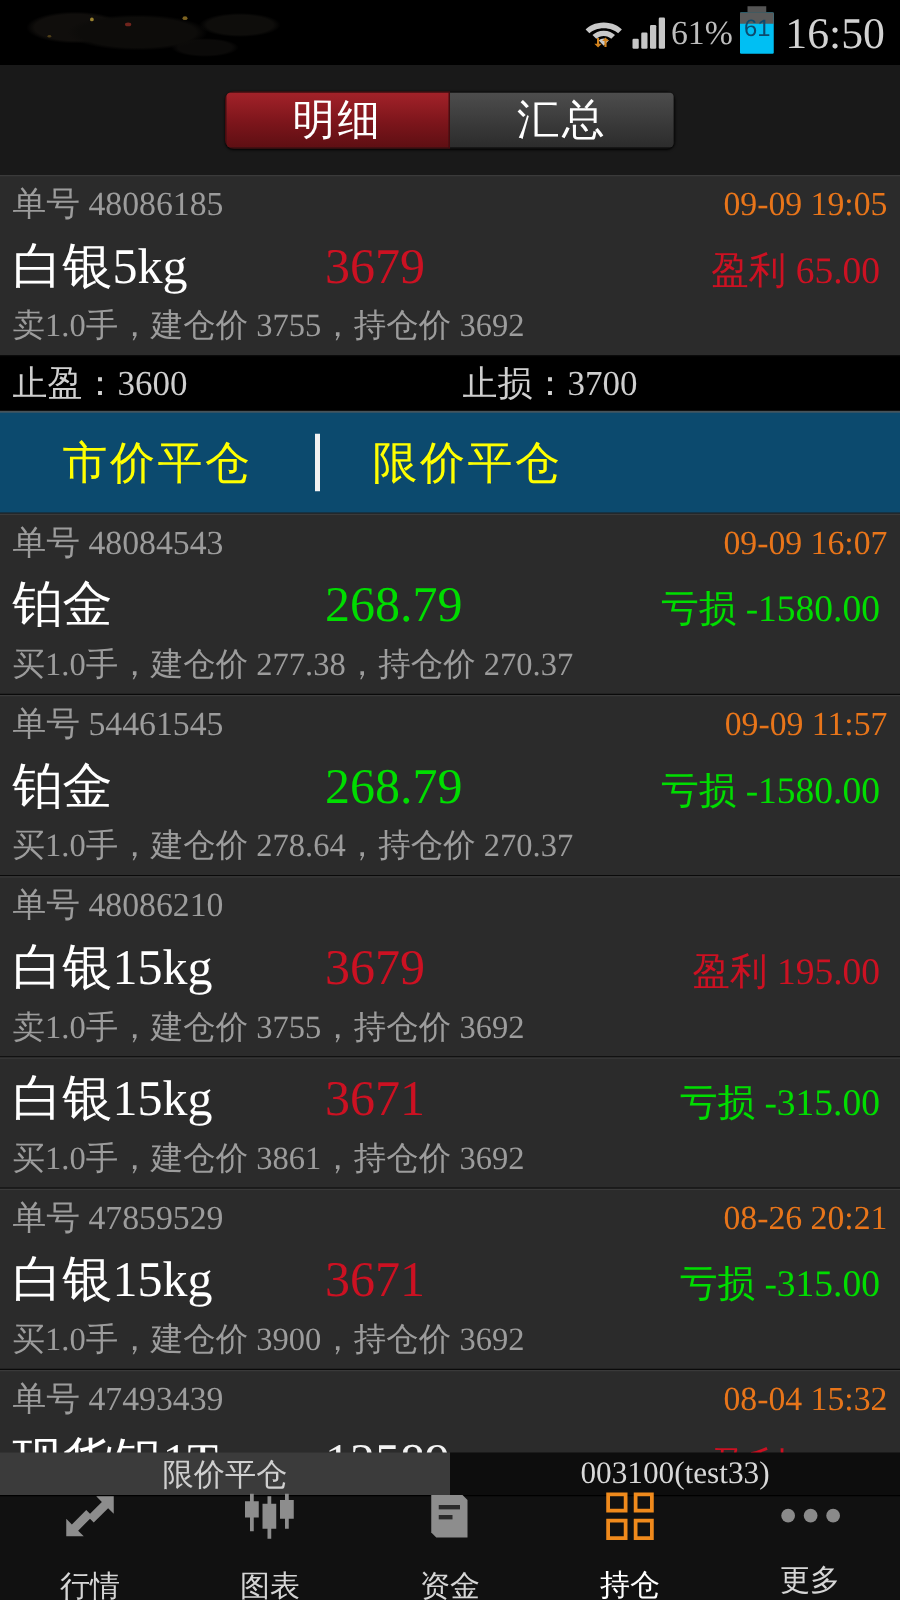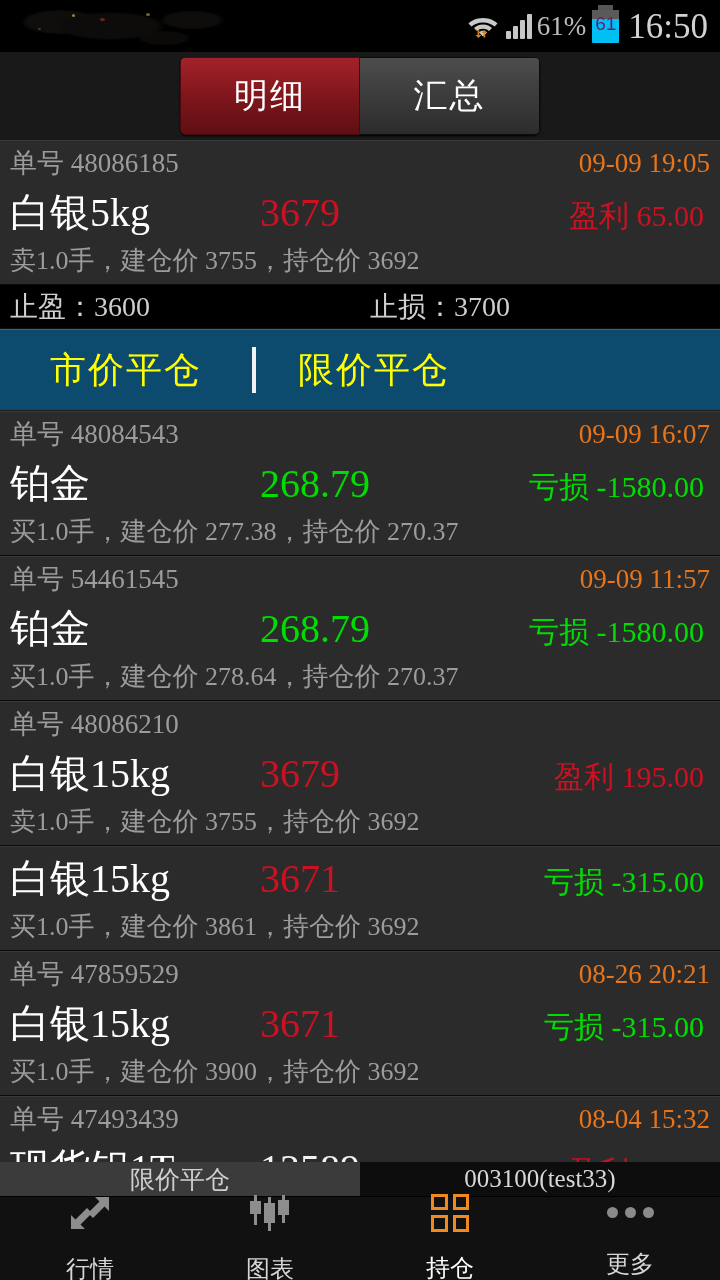--- a/index.html
+++ b/index.html
@@ -38,28 +38,28 @@
   .batt-pct { color:#bdbdbd; font-size:27px; letter-spacing:0; margin-right:6px; }
   .batt {
     position:relative; width:27px; height:33px; background:#00bff3;
     border-radius:1px; margin-right:9px;
     display:flex; align-items:center; justify-content:center;
   }
   .batt::before {
     content:""; position:absolute; top:-5px; left:6px; width:15px; height:5px; background:#555;
   }
   .batt .cap-grey { position:absolute; top:0; left:0; right:0; height:9px; background:#5a5a5a; }
-  .batt span { position:relative; color:#701a75; font-size:19px; font-family:"Liberation Sans",sans-serif; z-index:2; line-height:1; top:-3px;}
+  .batt span { position:relative; color:#0c4a6e; font-size:19px; font-family:"Liberation Sans",sans-serif; z-index:2; line-height:1; top:-3px;}
   .clock { color:#d2d2d2; font-size:35px; line-height:1; letter-spacing:0; }
 
   
   .tabbar { height:88px; background:#191919; display:flex; align-items:center; justify-content:center; }
   .seg { display:flex; border-radius:7px; overflow:hidden; box-shadow:0 1px 2px #000; }
   .seg-btn {
-    width:180px; height:78px; display:flex; align-items:center; justify-content:center;
+    width:180px; height:46px; display:flex; align-items:center; justify-content:center;
     font-size:34px; color:#fff; border:1px solid #0c0c0c; letter-spacing:2px;
   }
   .seg-btn.active { background:linear-gradient(#a32229,#7c151b 55%,#5e0f13); border-color:#4a0b0e; }
   .seg-btn.idle { background:linear-gradient(#4d4d4d,#3a3a3a 55%,#2c2c2c); border-left:none; }
 
   
   .list { background:#000; }
   .pos-row { background:#2b2b2b; border-bottom:1px solid #0a0a0a; border-top:1px solid #3a3a3a; padding:4px 10px 6px 10px; }
   .r-top { display:flex; justify-content:space-between; align-items:baseline; height:40px; }
   .order-no { color:#9c9c9c; font-size:27px; }
@@ -280,20 +280,30 @@
           <rect x="3" y="8" width="11" height="13" fill="#8d8d8d"></rect>
           <rect x="21" y="4" width="3" height="34" fill="#8d8d8d"></rect>
           <rect x="17" y="10" width="11" height="20" fill="#8d8d8d"></rect>
           <rect x="35" y="2" width="3" height="28" fill="#8d8d8d"></rect>
           <rect x="31" y="7" width="11" height="15" fill="#8d8d8d"></rect>
         </svg>
       </div>
       <div class="nav-label">图表</div>
     </div>
 
+    <div class="nav-item">
+      <div class="nav-ico">
+        <svg width="40" height="40" viewBox="0 0 40 40">
+          <path d="M5 3 L30 3 L34 7 L34 37 L9 37 L5 33 Z" fill="#8d8d8d"></path>
+          <rect x="11" y="11" width="17" height="3.5" fill="#2b2b2b"></rect>
+          <rect x="11" y="19" width="11" height="3.5" fill="#2b2b2b"></rect>
+        </svg>
+      </div>
+      <div class="nav-label">资金</div>
+    </div>
 
     <div class="nav-item active">
       <div class="nav-ico">
         <div class="ic-grid">
             <i></i>
             <i></i>
             <i></i>
             <i></i>
           </div>
       </div>

